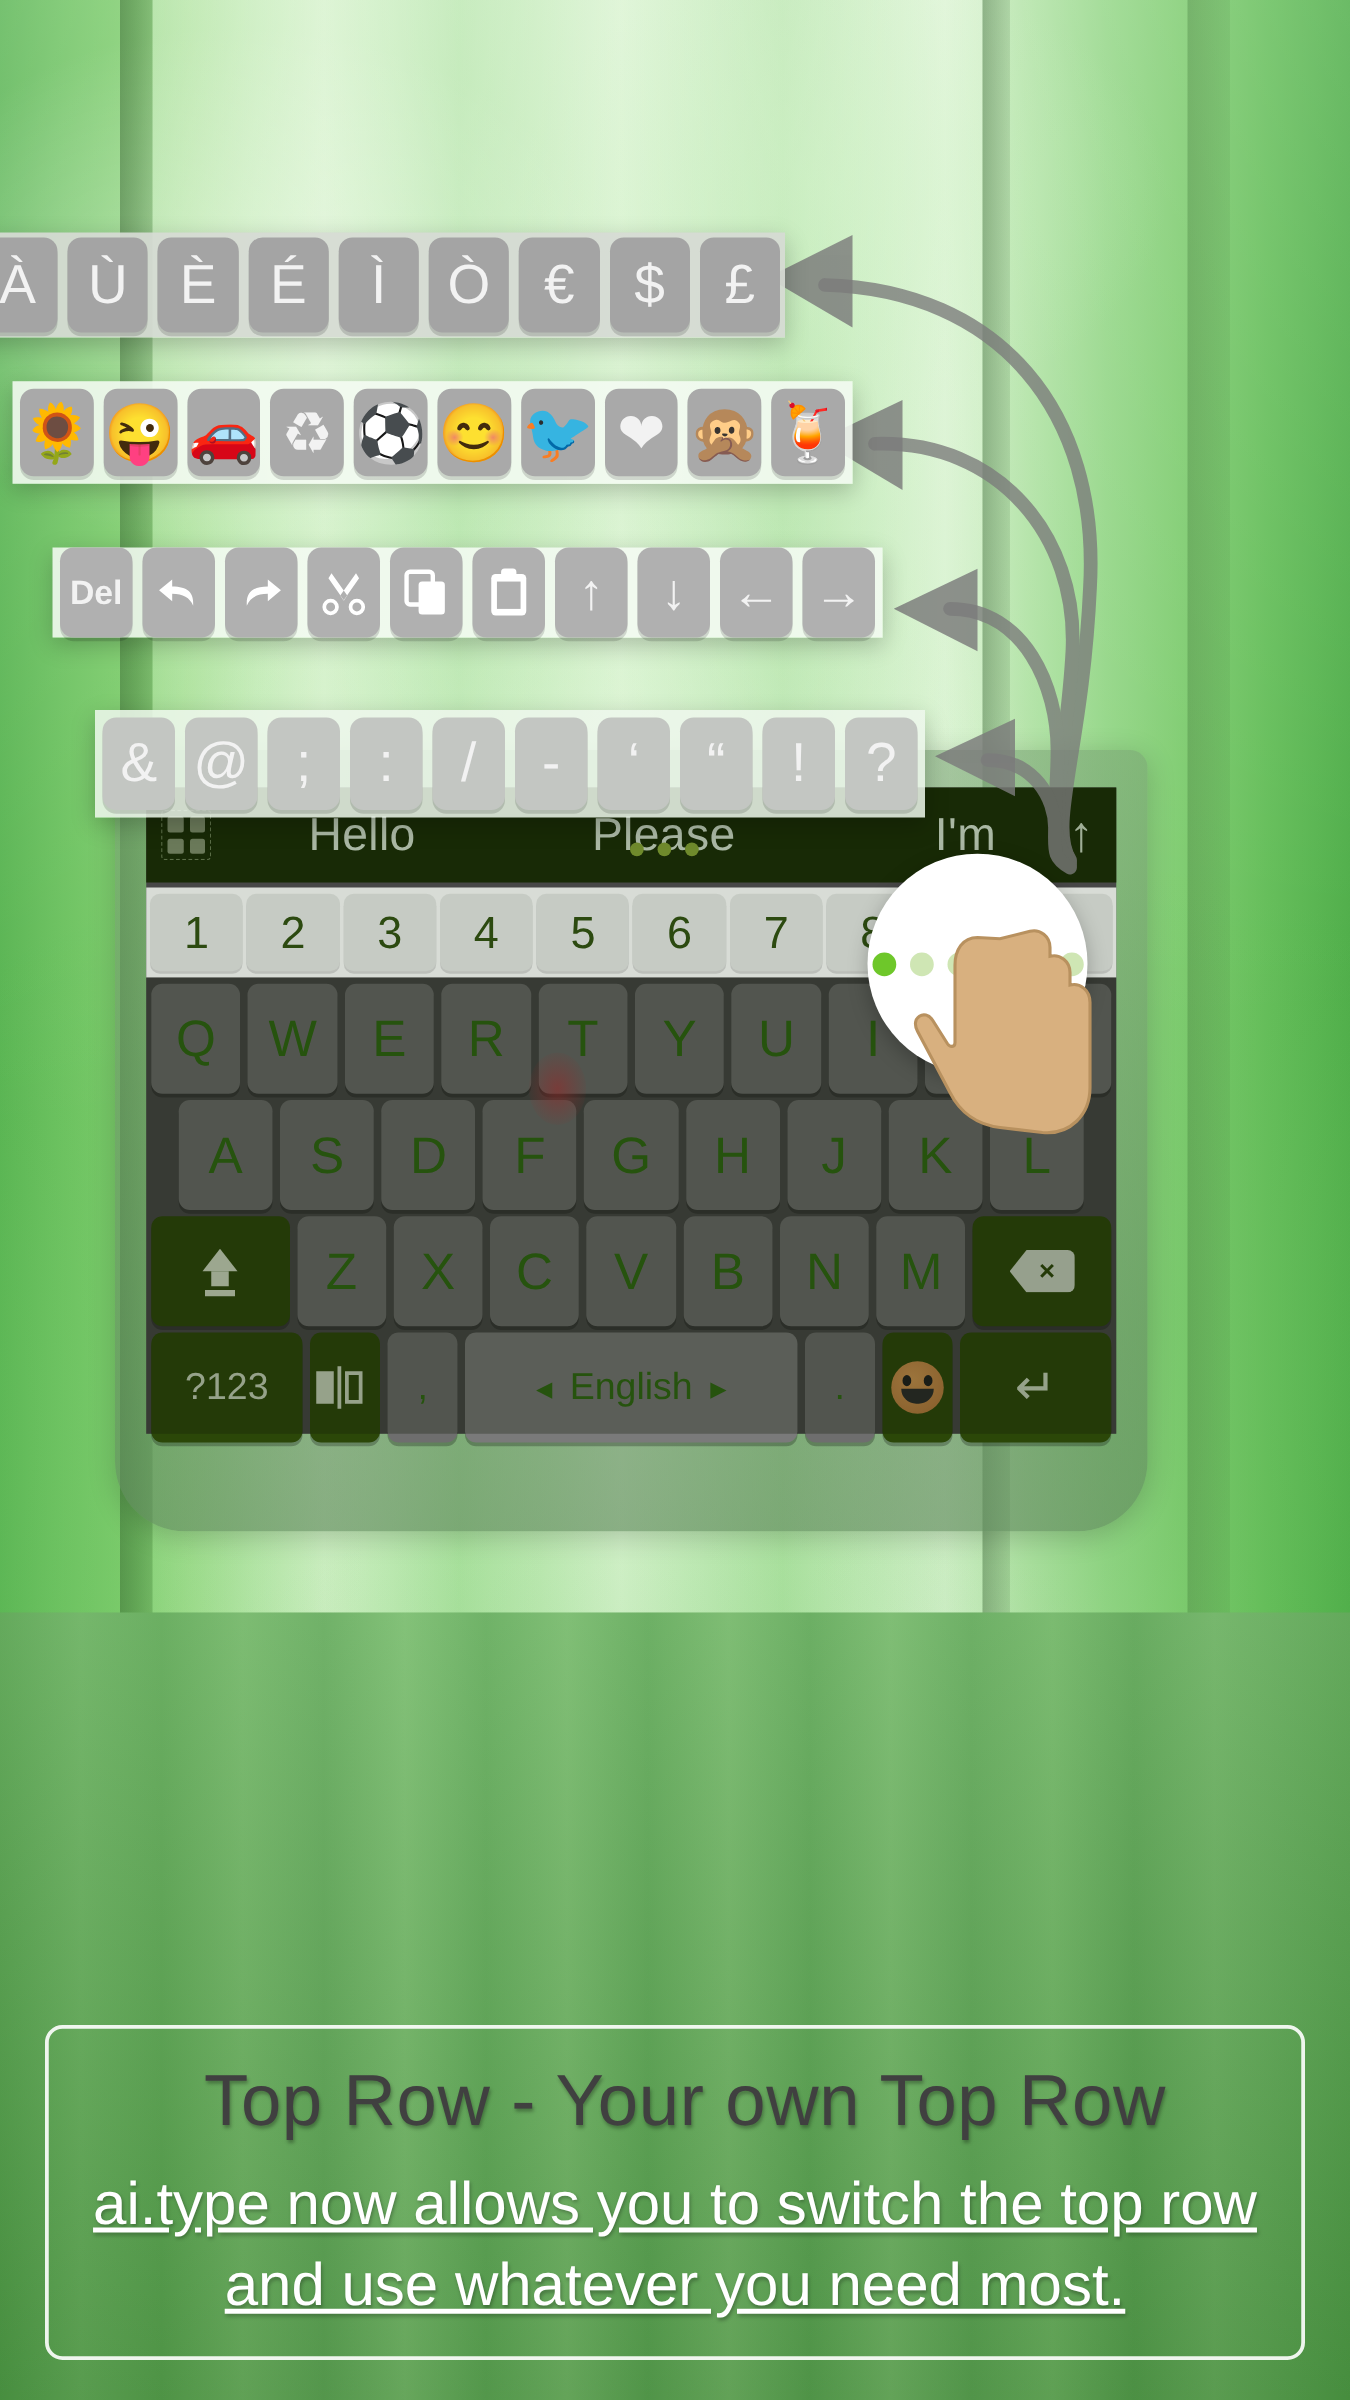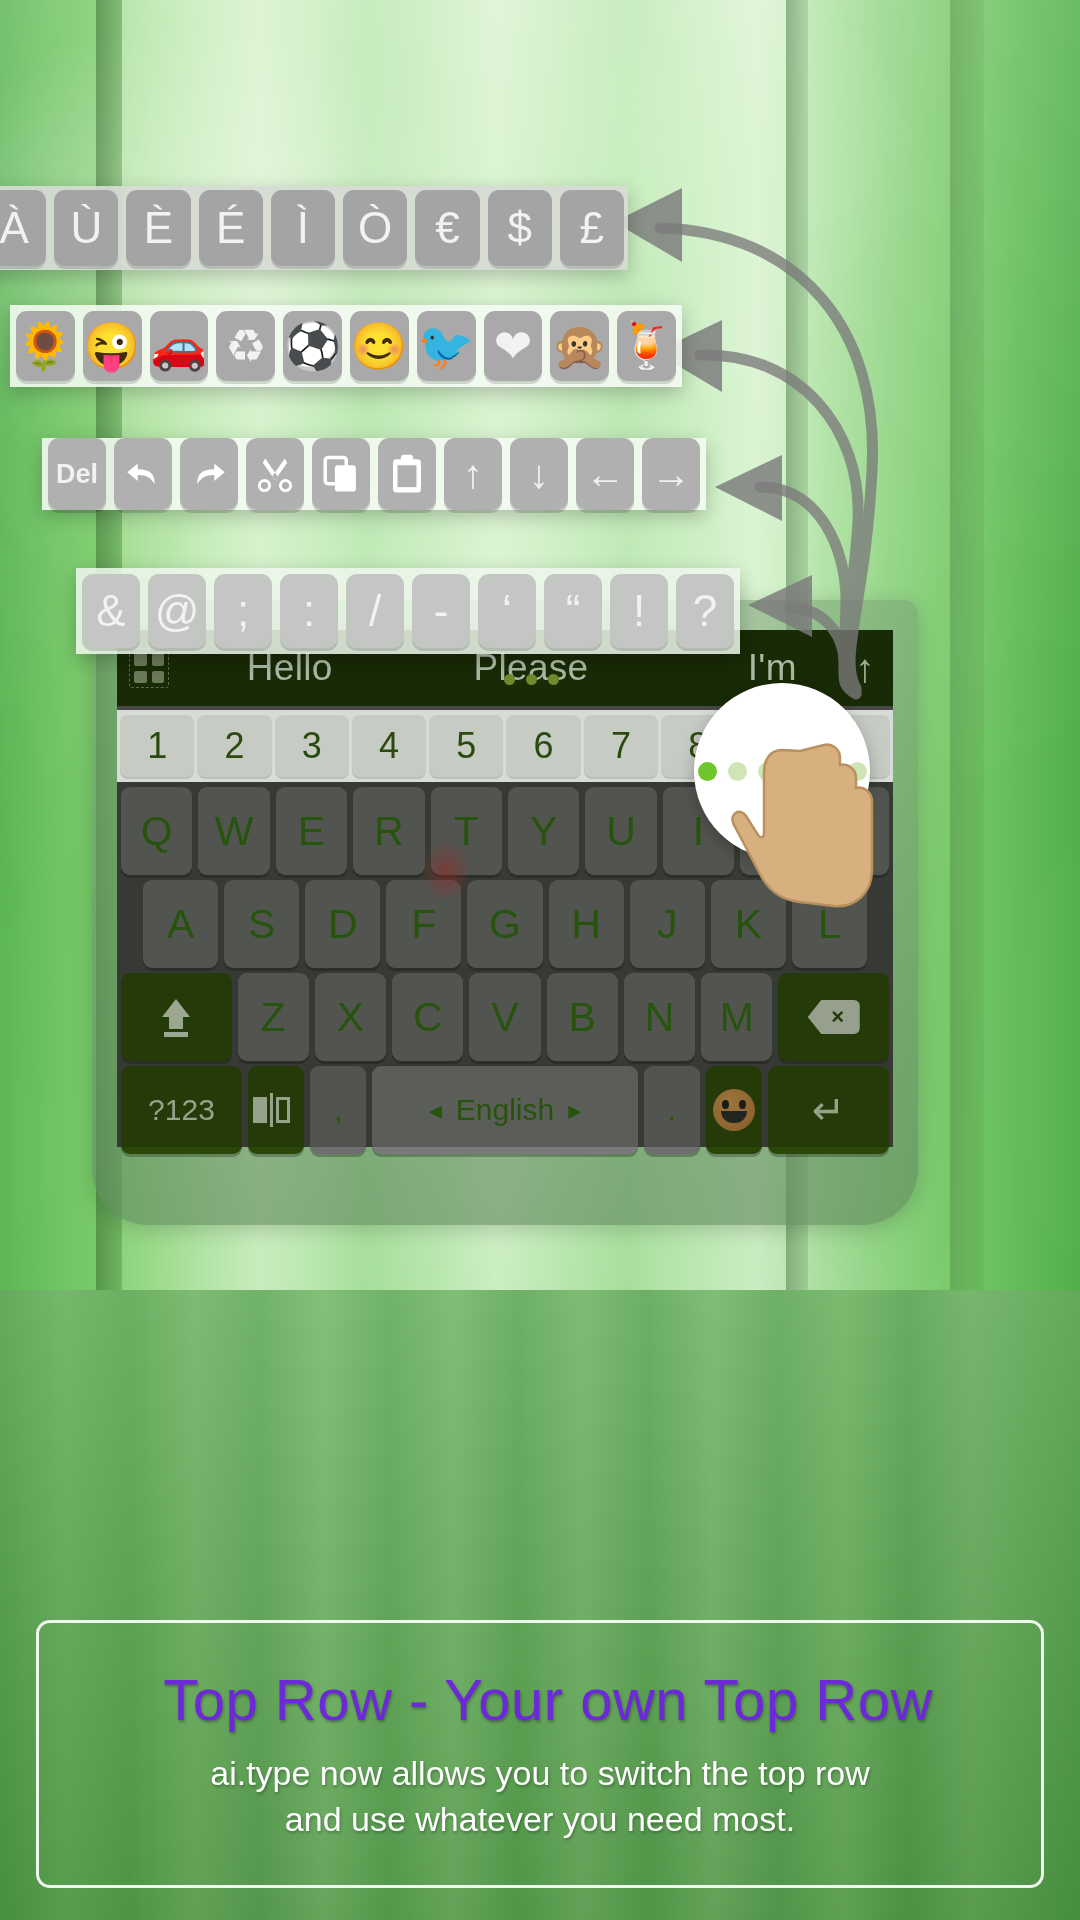--- a/index.html
+++ b/index.html
@@ -228,26 +228,26 @@
     content:""; position:absolute; inset:0;
     background:linear-gradient(180deg, rgba(255,255,255,.12), rgba(0,0,0,.10));
   }
   .caption-box {
     position:absolute; left:36px; top:1620px; width:1008px; height:268px;
     border:3px solid rgba(255,255,255,.9); border-radius:14px;
     display:flex; flex-direction:column; align-items:center; justify-content:center;
     z-index:3;
   }
   .caption-title {
-    color:#6d28d9; font-size:58px; font-weight:400; letter-spacing:.5px;
+    color:#404040; font-size:58px; font-weight:400; letter-spacing:.5px;
     text-shadow:1px 2px 3px rgba(0,0,0,.30); margin-bottom:18px; white-space:nowrap;margin-left:16px;
   }
   .caption-sub {
-    color:#ffffff; font-size:34px; line-height:1.35; text-align:left;
-    text-shadow:1px 2px 3px rgba(0,0,0,.28); max-width:940px;
+    color:#ffffff; font-size:48px; line-height:1.35; text-align:left;
+    text-shadow:1px 2px 3px rgba(0,0,0,.28); max-width:940px;text-decoration:underline;
   }
 </style>
 </head>
 <body>
 
 <div class="bg"></div>
 <div class="bg-blur"></div>
 <div class="lightpanel"></div>
 <div class="stalk a"></div>
 <div class="stalk b"></div>

